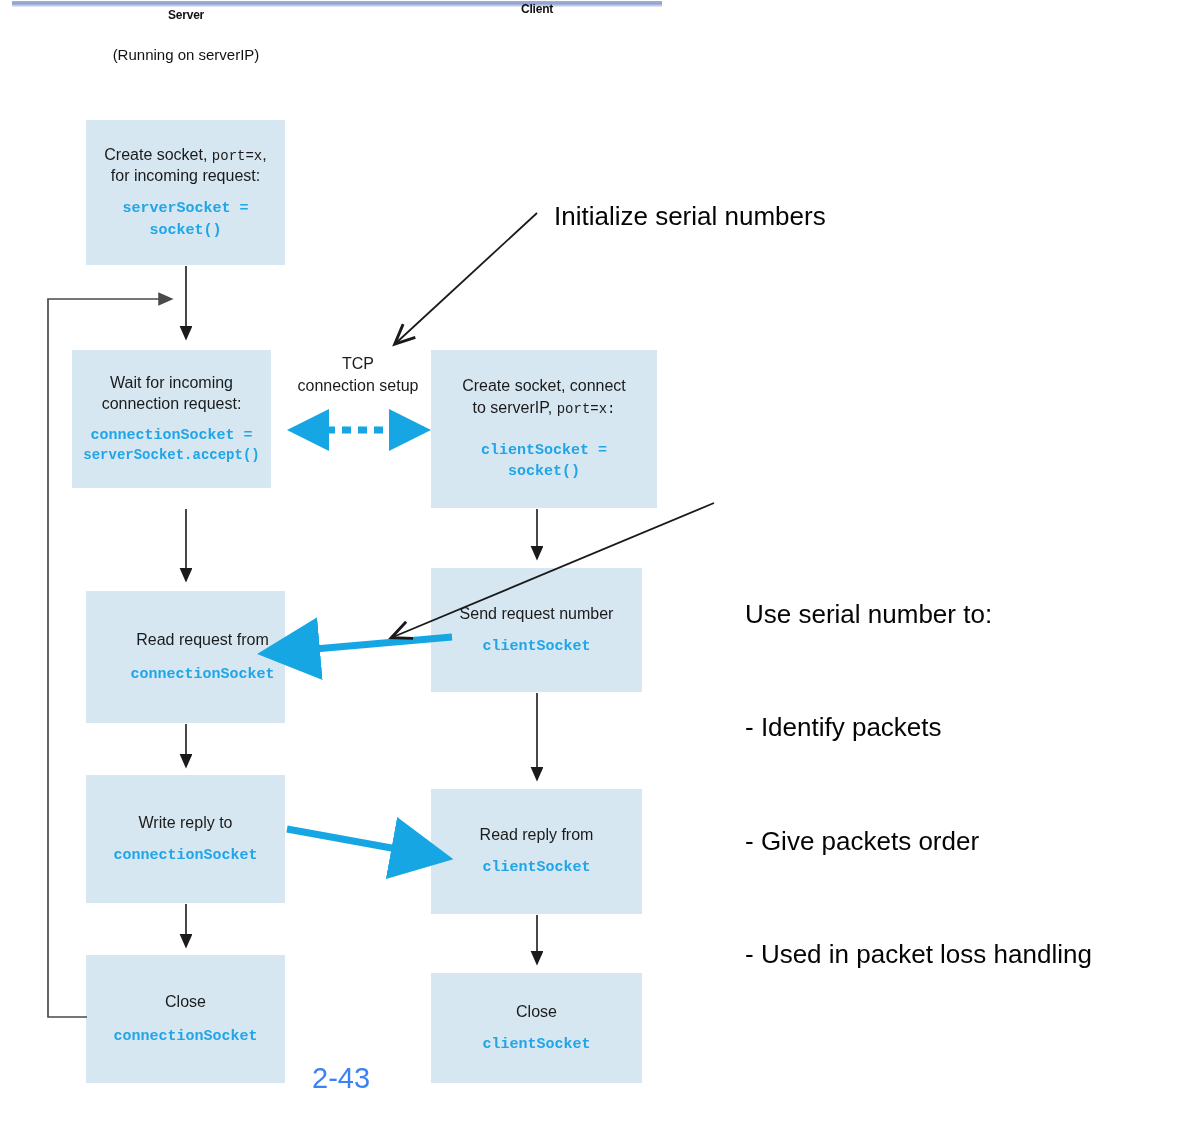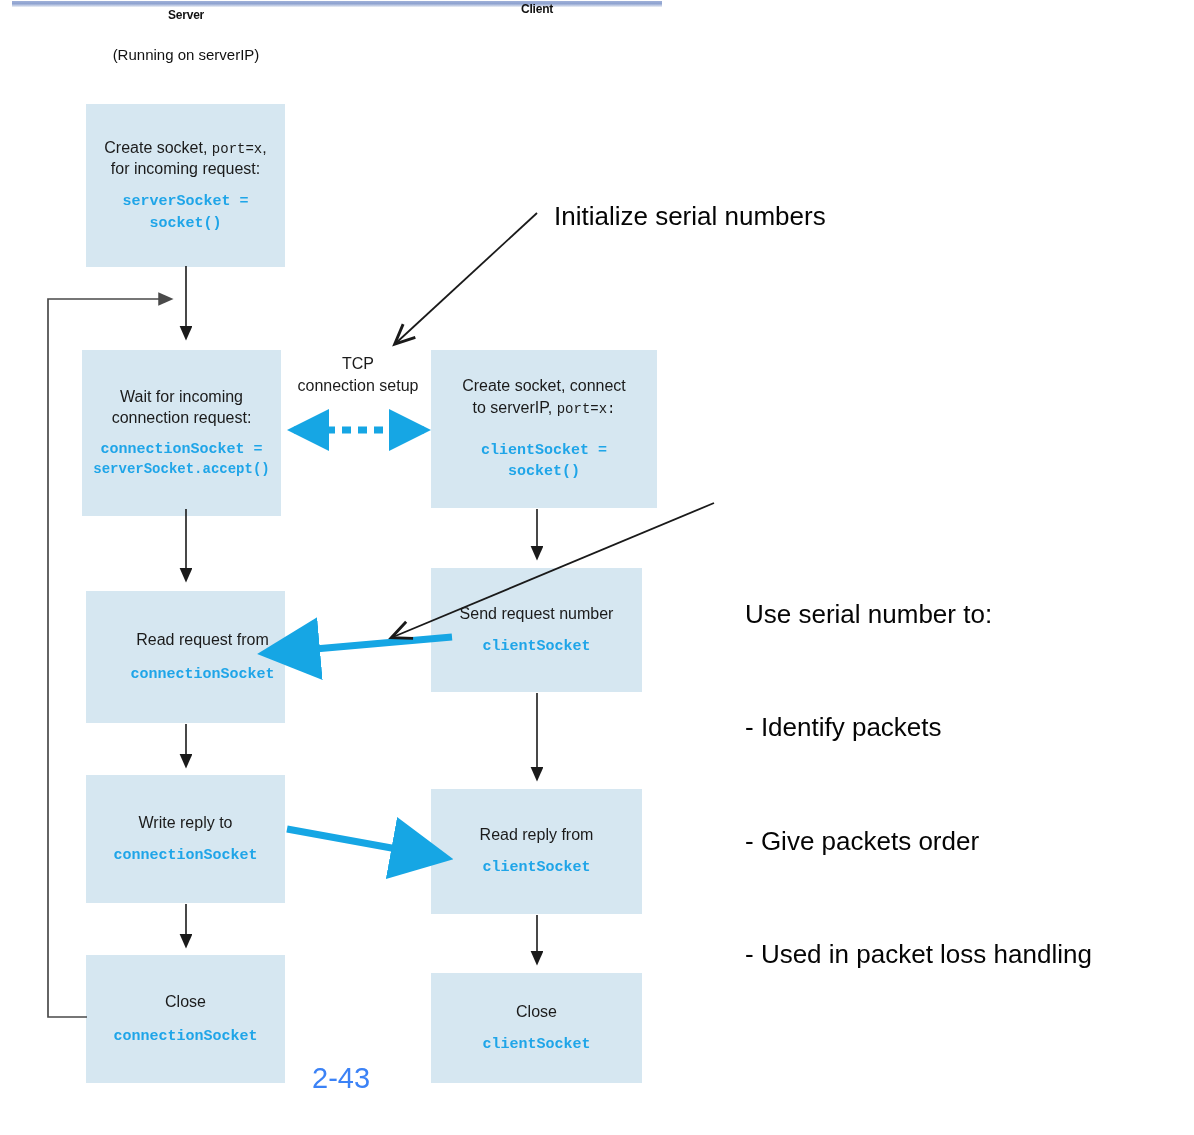--- a/index.html
+++ b/index.html
@@ -110,28 +110,28 @@
 <body>
 
 <div id="stage">
 
   <div class="topbar"></div>
 
   <div class="col-title" style="left:86px; top:8px; width:200px;">Server</div>
   <div class="col-sub" style="left:66px; top:46px; width:240px;">(Running on serverIP)</div>
   <div class="col-title" style="left:437px; top:2px; width:200px;">Client</div>
 
-  <div class="box" style="left:86px; top:104px; width:199px; height:163px;">
+  <div class="box" style="left:86px; top:120px; width:199px; height:145px;">
     <div class="plain mixed"><span>Create  socket, </span><span class="mono">port=x</span><span>,</span></div>
     <div class="plain">for incoming request:</div>
     <div class="code" style="margin-top:12px;">serverSocket =</div>
     <div class="code">socket()</div>
   </div>
 
-  <div class="box" style="left:82px; top:350px; width:199px; height:166px;">
+  <div class="box" style="left:72px; top:350px; width:199px; height:138px;">
     <div class="plain">Wait for incoming</div>
     <div class="plain">connection request:</div>
     <div class="code" style="margin-top:10px;">connectionSocket =</div>
     <div class="code" style="font-size:14px;">serverSocket.accept()</div>
   </div>
 
   <div class="box" style="left:86px; top:591px; width:199px; height:132px;padding-left:40px;">
     <div class="plain">Read request from</div>
     <div class="code" style="margin-top:14px;">connectionSocket</div>
   </div>

